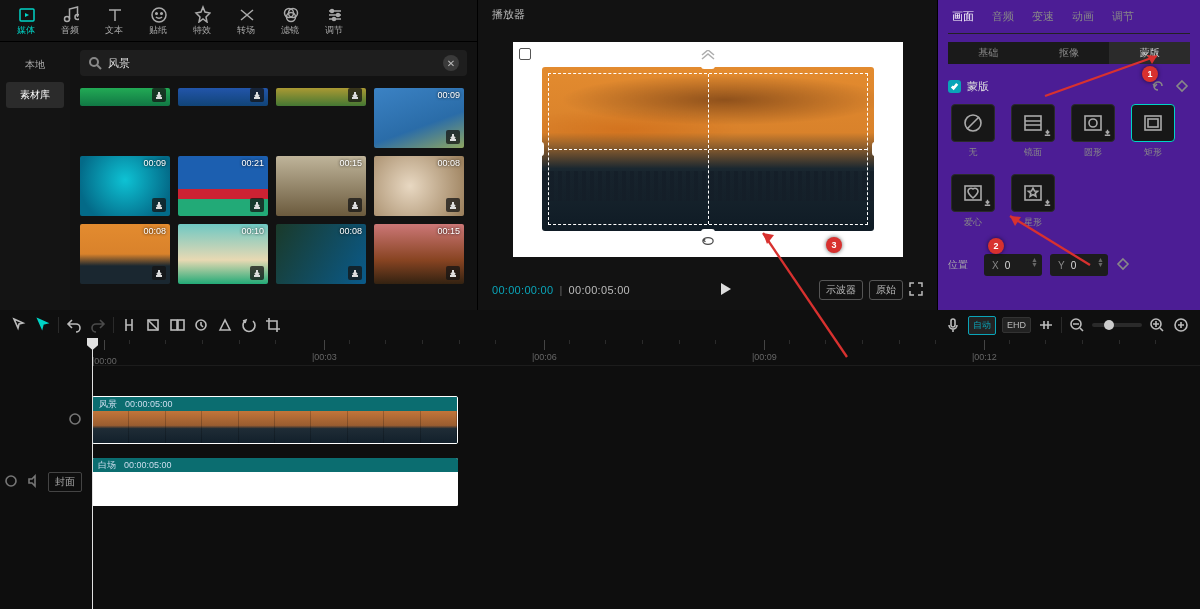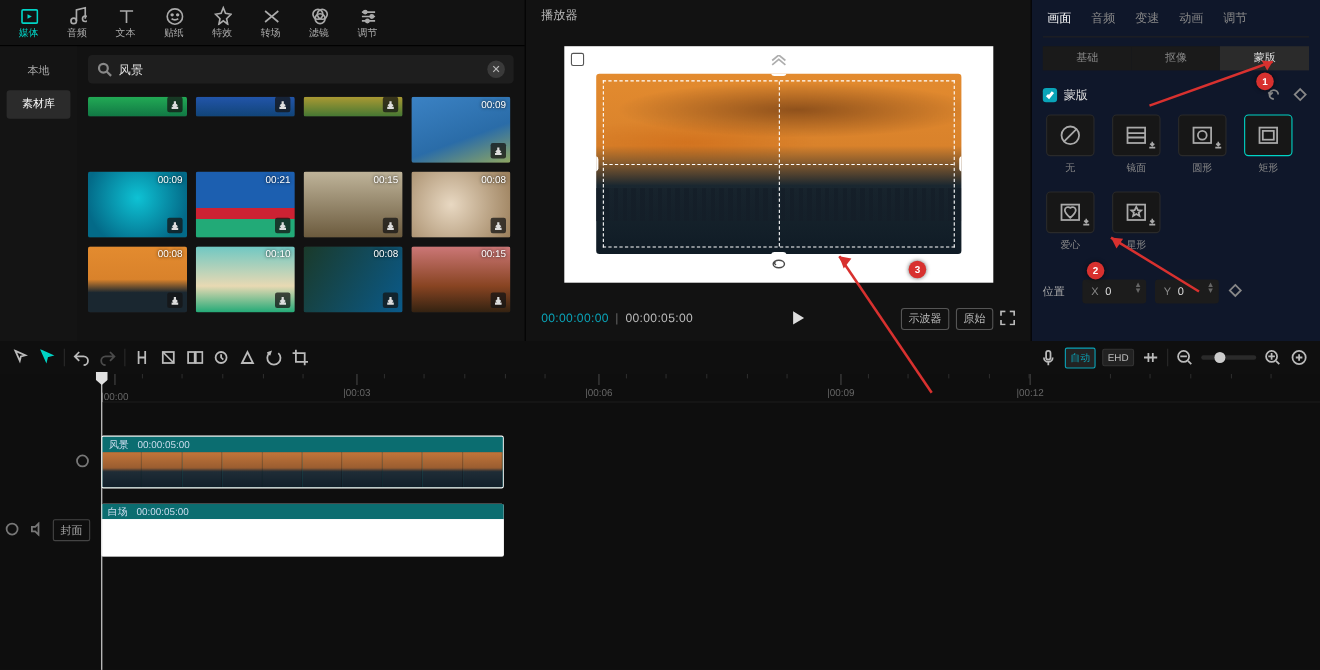--- a/index.html
+++ b/index.html
@@ -62,21 +62,21 @@
 .tc { font-size: 11px; letter-spacing: .3px; }
 .tc.cur { color: #0aa4b8; }
 .tc.sep { color: #666; }
 .tc.tot { color: #bbb; }
 .player-ctrl .spacer { flex: 1; }
 .play-btn svg { width: 20px; height: 20px; fill: #ddd; }
 .pill { border: 1px solid #555; border-radius: 3px; padding: 2px 6px; font-size: 10px; color: #bbb; cursor: pointer; }
 .fs svg { width: 14px; height: 14px; stroke: #bbb; fill: none; stroke-width: 1.5; }
 
 
-.insp { flex: 1; background: #0f172a; display: flex; flex-direction: column; padding: 0 10px; position: relative; }
+.insp { flex: 1; background: #4c1d95; display: flex; flex-direction: column; padding: 0 10px; position: relative; }
 .itabs { display: flex; height: 34px; align-items: center; gap: 18px; padding: 0 4px; border-bottom: 1px solid #222; }
 .itab { font-size: 11px; color: #888; cursor: pointer; }
 .itab.active { color: #fff; font-weight: 500; }
 .subtabs { display: flex; margin: 8px 0; }
 .subt { flex: 1; height: 22px; line-height: 22px; text-align: center; font-size: 10px; color: #888; background: #1a1a1a; cursor: pointer; }
 .subt.active { background: #2b2b2b; color: #ddd; }
 .sec-row { display: flex; align-items: center; margin: 6px 0 10px 0; }
 .chk { display: flex; align-items: center; gap: 6px; color: #ddd; font-size: 11px; }
 .chk .box { width: 13px; height: 13px; border-radius: 3px; background: #0aa4b8; display: flex; align-items: center; justify-content: center; }
 .chk .box svg { width: 9px; height: 9px; stroke: #fff; fill: none; stroke-width: 3; }
@@ -632,21 +632,21 @@
       <div class="minor" style="left: 623.333px;"></div>
       <div class="tick" style="left: 660px;">
         <div class="bar long"></div>
         <div class="lbl">|00:09</div>
       </div>
       <div class="minor" style="left: 696.667px;"></div>
       <div class="minor" style="left: 733.333px;"></div>
       <div class="minor" style="left: 770px;"></div>
       <div class="minor" style="left: 806.667px;"></div>
       <div class="minor" style="left: 843.333px;"></div>
-      <div class="tick" style="left: 832px;">
+      <div class="tick" style="left: 880px;">
         <div class="bar long"></div>
         <div class="lbl">|00:12</div>
       </div>
       <div class="minor" style="left: 916.667px;"></div>
       <div class="minor" style="left: 953.333px;"></div>
       <div class="minor" style="left: 990px;"></div>
       <div class="minor" style="left: 1026.67px;"></div>
       <div class="minor" style="left: 1063.33px;"></div>
     </div>
   <div class="playhead"></div>

